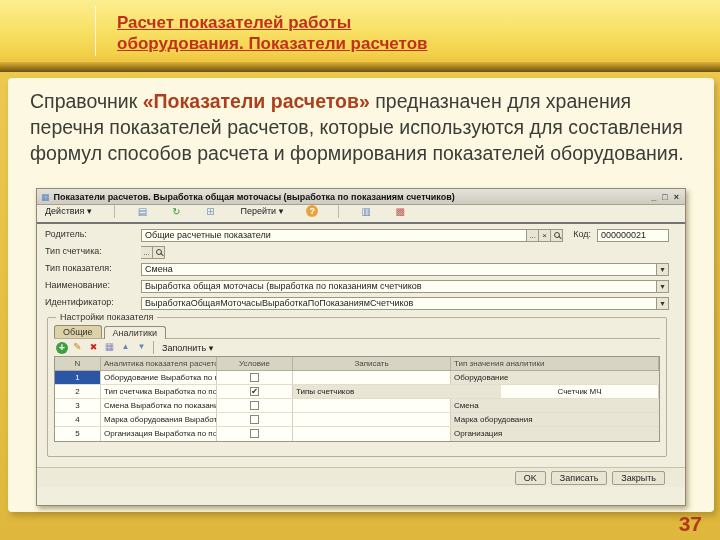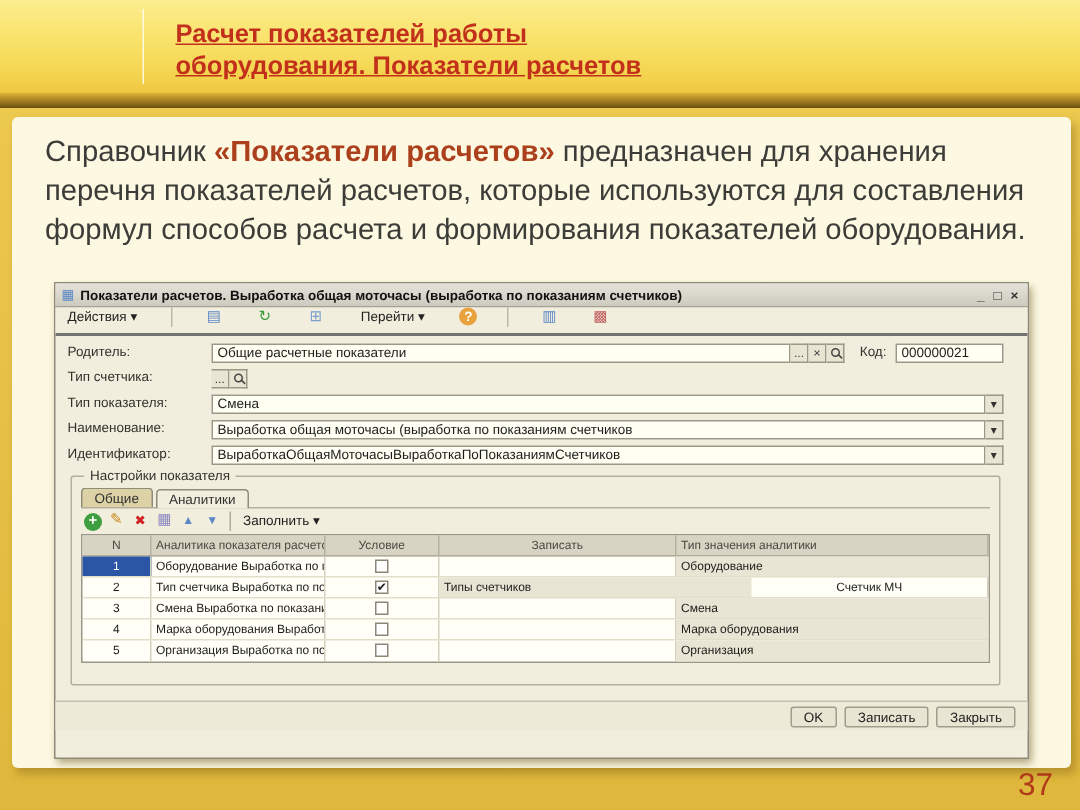--- a/index.html
+++ b/index.html
@@ -99,25 +99,25 @@
   .trow { border-bottom:1px solid #e2deca; }
   .trow:last-child { border-bottom:none; }
   .c-num.sel { background:#2b55a5; color:#fff; }
   .cb { display:inline-block; width:9px; height:9px; margin-top:2px; background:#fff;
         border:1px solid #8a8678; font-size:8px; line-height:8px; color:#222; }
 
   .commentrow { display:flex; align-items:center; height:14px; margin:12px 2px 0 4px; }
   .commentrow .flabel { width:72px; }
   .btnbar { position:absolute; left:0; bottom:0; width:648px; height:20px;
             background:#edead8; border-top:1px solid #c6c2b0;
-            display:flex; justify-content:flex-end; align-items:center; gap:5px; padding-right:8px; }
+            display:flex; justify-content:flex-end; align-items:center; gap:5px; padding-right:20px; }
   .wbtn { border:1px solid #a19d8d; background:#e9e5d3; padding:1px 8px; font-size:9px;
           color:#222; border-radius:2px; }
 
-  .pagenum { position:absolute; right:18px; bottom:4px; font-size:21px; font-weight:normal;
+  .pagenum { position:absolute; right:18px; bottom:4px; font-size:21px; font-weight:bold;
              color:#b03a17; }
 </style>
 </head>
 <body>
 
 <div class="slide">
 
   <div class="band">
     <div class="band-sep"></div>
     <div class="slide-title">

